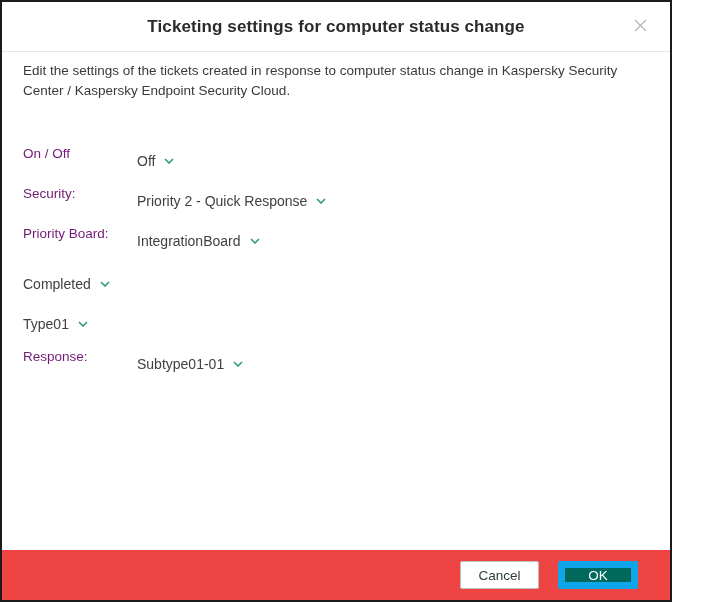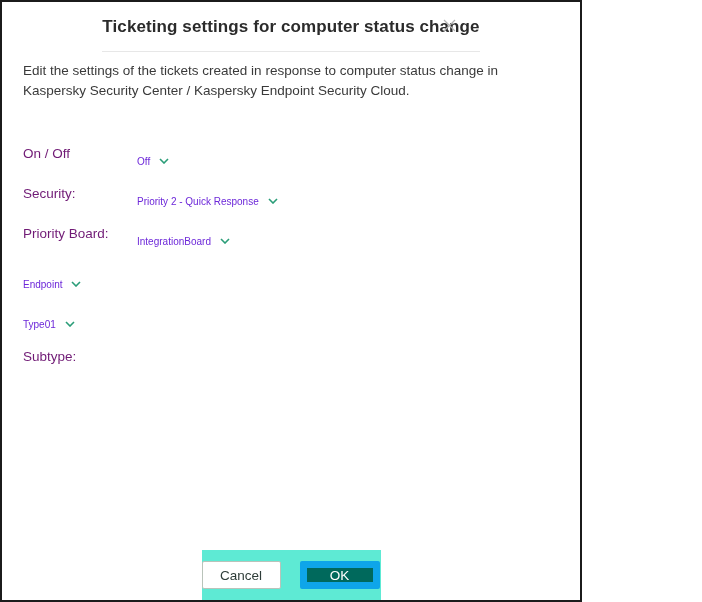--- a/index.html
+++ b/index.html
@@ -2,27 +2,26 @@
 <html><head>
 <meta charset="utf-8">
 <style>
   * { margin: 0; padding: 0; box-sizing: border-box; }
   html, body {
     width: 702px; height: 602px;
     font-family: "Liberation Sans", sans-serif;
     background: #ffffff;
   }
   .dialog {
-    width: 582px; height: 602px;
+    width: 672px; height: 602px;
     border: 2px solid #1b1b1b;
     background: #ffffff;
     display: flex;
     flex-direction: column;
     position: relative;
-    align-items: center;
   }
   .dialog-header {
     height: 50px;
     flex: 0 0 50px;
     border-bottom: 1px solid #e7e7e7;
     display: flex;
     align-items: center;
     justify-content: center;
     position: relative;
     background: #ffffff;
@@ -70,40 +69,40 @@
   .form-label {
     flex: 0 0 114px;
     color: #701a75;
   }
   .dropdown {
     display: inline-flex;
     align-items: center;
     cursor: pointer;
     background: none; border: none;
     font-family: "Liberation Sans", sans-serif;
-    font-size: 10px;
-    color: #6d28d9;
+    font-size: 14px;
+    color: #404040;
     padding: 0;
     margin-top: 16px;
   }
   .dropdown-value { white-space: nowrap; }
   .chevron {
     margin-left: 9px;
     display: inline-block;
     line-height: 0;
   }
   .dialog-footer {
     flex: 0 0 50px;
     height: 50px;
-    background: #5eead4;
+    background: #ef4444;
     display: flex;
     align-items: center;
     justify-content: flex-end;
     gap: 19px;
-    padding-right: 1px;
+    padding-right: 32px;
   }
   .btn {
     height: 28px;
     font-family: "Liberation Sans", sans-serif;
     font-size: 13.5px;
     border-radius: 2px;
     cursor: pointer;
     display: inline-flex;
     align-items: center;
     justify-content: center;
@@ -174,42 +173,50 @@
           <span class="chevron">
             <svg width="10" height="6" viewBox="0 0 10 6">
                 <path d="M1 1 L5 5 L9 1" fill="none" stroke="#2a9d78" stroke-width="1.6"></path>
               </svg>
           </span>
         </button>
       </div>
 
       <div class="form-row group-gap">
         <button class="dropdown">
-          <span class="dropdown-value">Endpoint</span>
+          <span class="dropdown-value">Completed</span>
           <span class="chevron">
             <svg width="10" height="6" viewBox="0 0 10 6">
                 <path d="M1 1 L5 5 L9 1" fill="none" stroke="#2a9d78" stroke-width="1.6"></path>
               </svg>
           </span>
         </button>
       </div>
 
       <div class="form-row">
         <button class="dropdown">
           <span class="dropdown-value">Type01</span>
           <span class="chevron">
             <svg width="10" height="6" viewBox="0 0 10 6">
                 <path d="M1 1 L5 5 L9 1" fill="none" stroke="#2a9d78" stroke-width="1.6"></path>
               </svg>
           </span>
         </button>
       </div>
 
       <div class="form-row">
-        <span class="form-label">Subtype:</span>
+        <span class="form-label">Response:</span>
+        <button class="dropdown">
+          <span class="dropdown-value">Subtype01-01</span>
+          <span class="chevron">
+            <svg width="10" height="6" viewBox="0 0 10 6">
+                <path d="M1 1 L5 5 L9 1" fill="none" stroke="#2a9d78" stroke-width="1.6"></path>
+              </svg>
+          </span>
+        </button>
       </div>
 
     </div>
   </div>
 
   <div class="dialog-footer">
     <button class="btn btn-cancel">Cancel</button>
     <button class="btn btn-ok">OK</button>
   </div>
 

